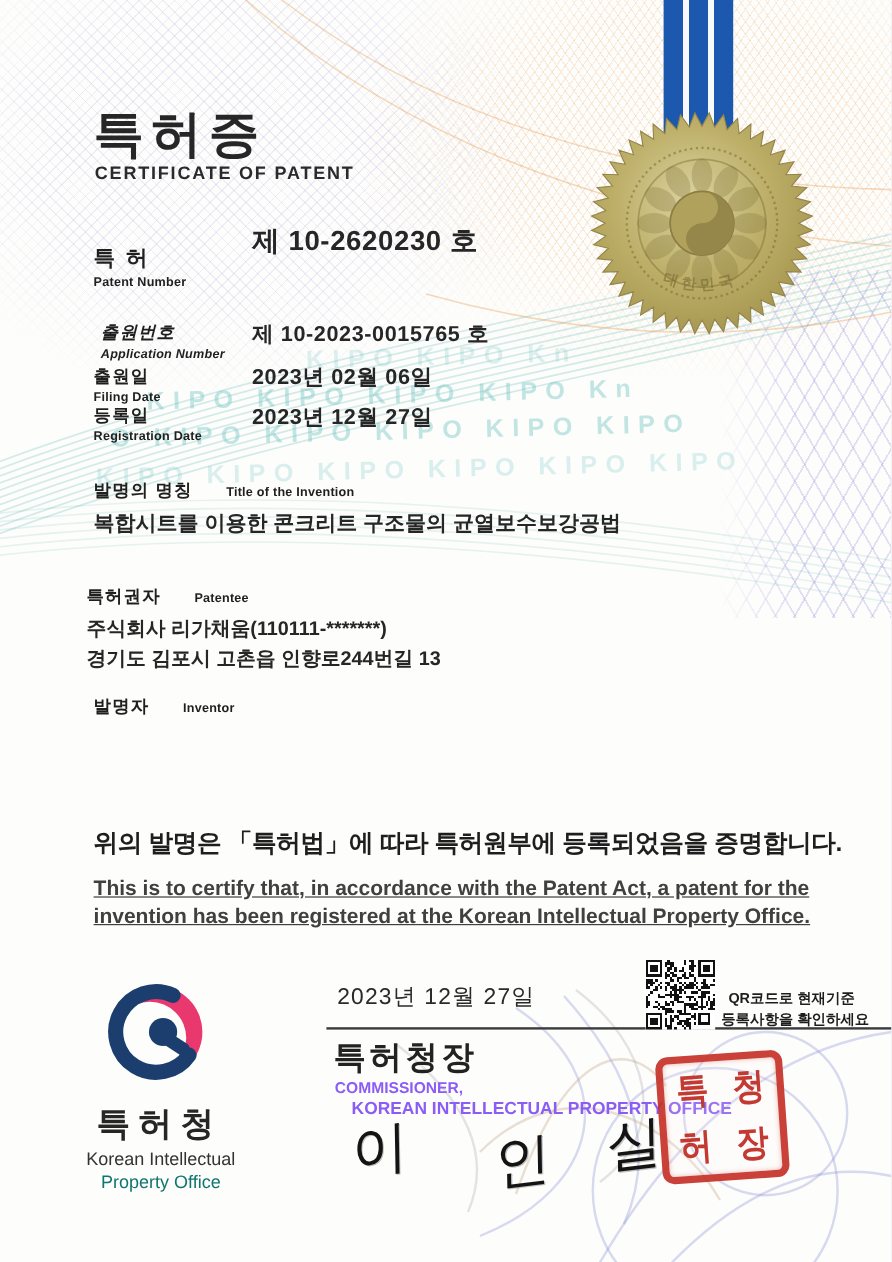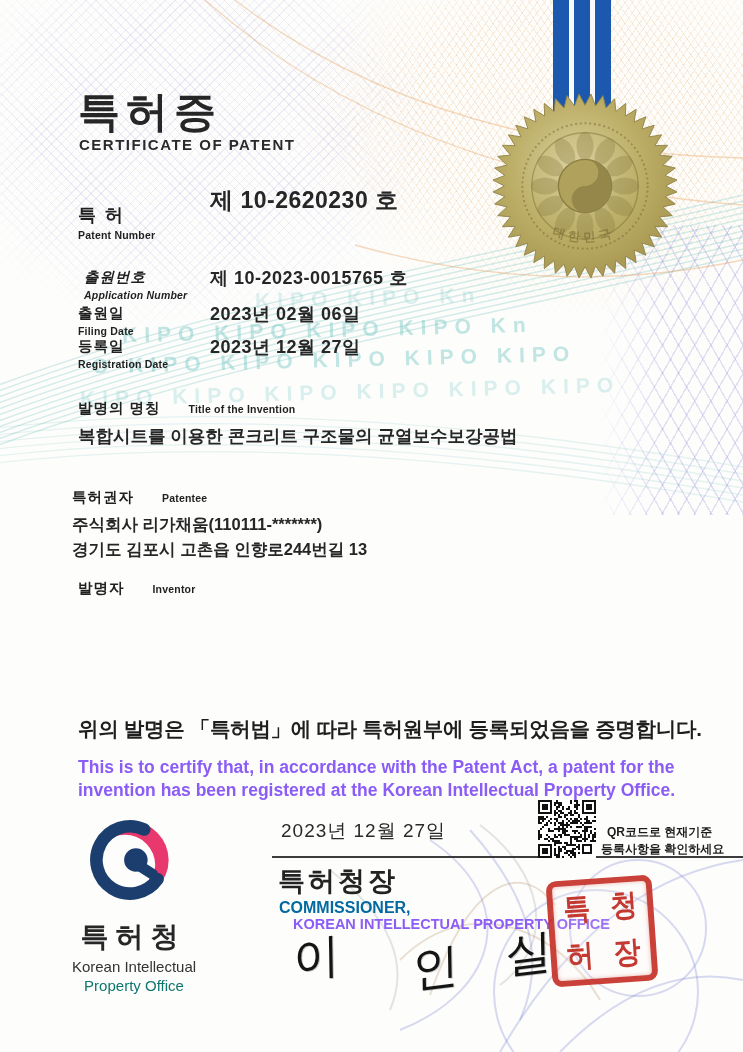--- a/index.html
+++ b/index.html
@@ -63,28 +63,28 @@
   .le{display:block; font-weight:bold; color:#1f1f1f; font-size:10.5px; margin-top:2px; letter-spacing:.2px;}
   .lk-big{font-size:18px; letter-spacing:2px;}
   .lk-sm{font-size:14.5px; letter-spacing:1px;}
   .val{position:absolute; left:210px; z-index:5; font-weight:bold; color:#262626; white-space:nowrap;}
   .val-lg{font-size:23px; letter-spacing:.5px;}
   .val-md{font-size:18px; letter-spacing:.5px;}
   .inline-label{display:flex; align-items:baseline; gap:28px;}
   .big-line{font-size:17.5px; font-weight:bold; color:#262626; margin-top:6px; line-height:1.45; white-space:nowrap;}
   .two-line{font-size:16.5px; font-weight:bold; color:#262626; margin-top:5px; line-height:1.5; white-space:nowrap;}
   
-  #statement{position:absolute; left:78px; top:688px; width:630px; z-index:5;margin-top:27px;}
+  #statement{position:absolute; left:78px; top:688px; width:630px; z-index:5;}
   #statement .kr{margin:0 0 13px 0; font-size:20.5px; font-weight:bold; color:#1e1e1e; letter-spacing:-.3px; white-space:nowrap;}
-  #statement .en{margin:0; font-size:17.5px; font-weight:bold; color:#8b5cf6; line-height:1.33; width:620px;}
+  #statement .en{margin:0; font-size:17.5px; font-weight:bold; color:#404040; line-height:1.33; width:620px;text-decoration:underline;}
   
   #issue-date{position:absolute; left:281px; top:818px; z-index:5; font-size:19px; font-weight:500; color:#2a2a2a; letter-spacing:1px;}
   #rule{position:absolute; left:272px; top:856px; width:471px; height:2px; background:#3c3c3c; z-index:4;}
   #commissioner-kr{position:absolute; left:278px; top:863px; z-index:5; font-size:27px; font-weight:bold; letter-spacing:3px; color:#222;}
-  #commissioner-en1{position:absolute; left:279px; top:899px; z-index:5; font-size:16px; font-weight:bold; color:#0369a1;}
+  #commissioner-en1{position:absolute; left:279px; top:899px; z-index:5; font-size:13px; font-weight:bold; color:#8b5cf6;}
   #commissioner-en2{position:absolute; left:293px; top:916px; z-index:5; font-size:14.5px; font-weight:bold; color:#8b5cf6; white-space:nowrap;text-align:center;}
   .sig{position:absolute; z-index:6; font-size:47px; color:#141414; transform:rotate(-7deg) skewX(-6deg); text-shadow:1px 1px 0 rgba(20,20,20,.25);}
   #sig1{left:293px; top:926px;}
   #sig2{left:412px; top:936px;}
   #sig3{left:505px; top:922px;}
   #seal{
     position:absolute; left:549px; top:878px; width:94px; height:94px; z-index:7;
     border:6px solid rgba(196,49,40,.92); border-radius:10px; transform:rotate(-4deg);
     display:grid; grid-template-columns:1fr 1fr; align-items:center; justify-items:center;
     background:rgba(255,245,243,.15); box-shadow:inset 0 0 4px rgba(196,49,40,.35);

